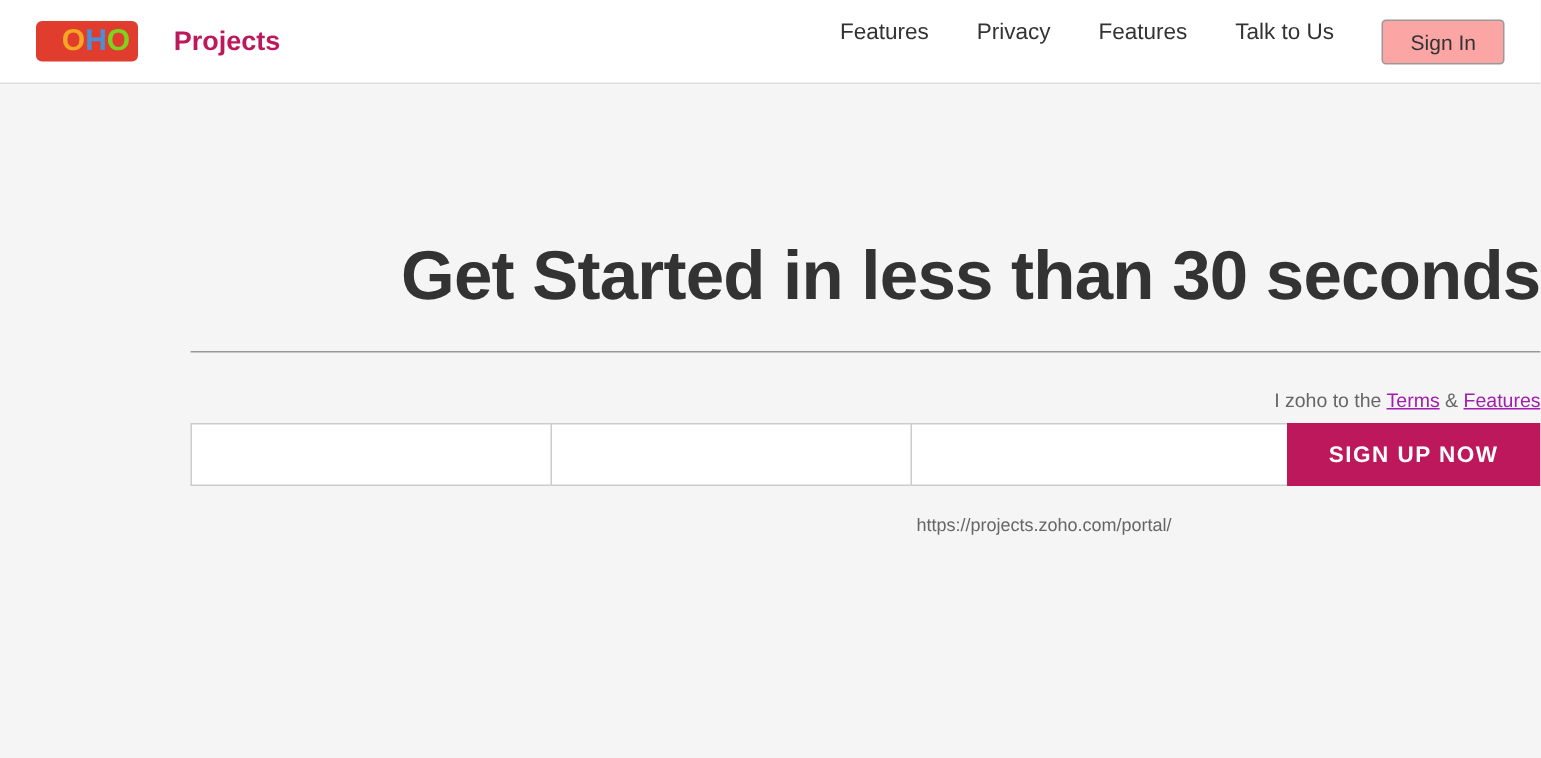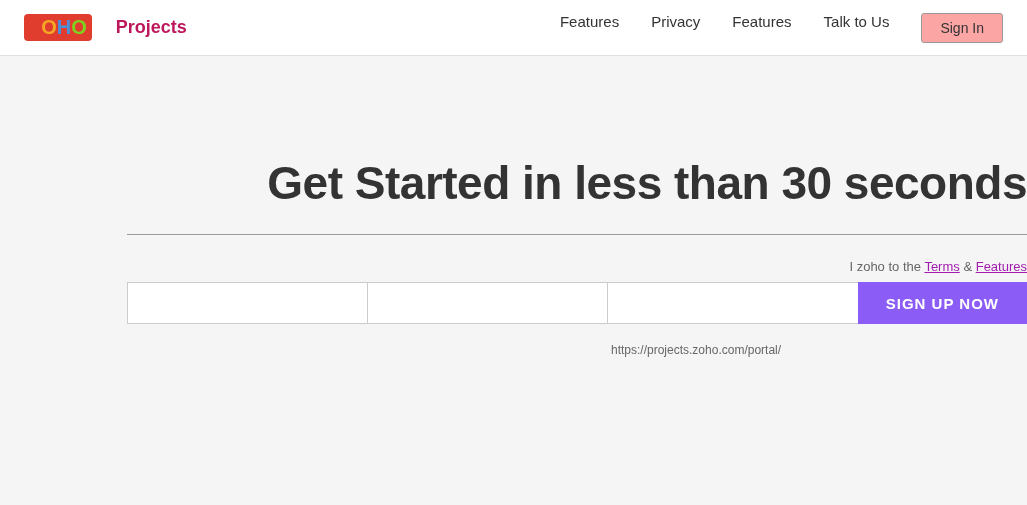--- a/index.html
+++ b/index.html
@@ -140,21 +140,21 @@
       border-right: none;
     }
 
     .input-portal {
       flex: 1;
       border-right: none;
     }
 
     .signup-btn {
       height: 42px;
-      background-color: #8b5cf6;
+      background-color: #be185d;
       color: #fff;
       border: none;
       padding: 0 28px;
       font-size: 15px;
       font-weight: bold;
       letter-spacing: 1px;
       cursor: pointer;
       white-space: nowrap;
     }
 

